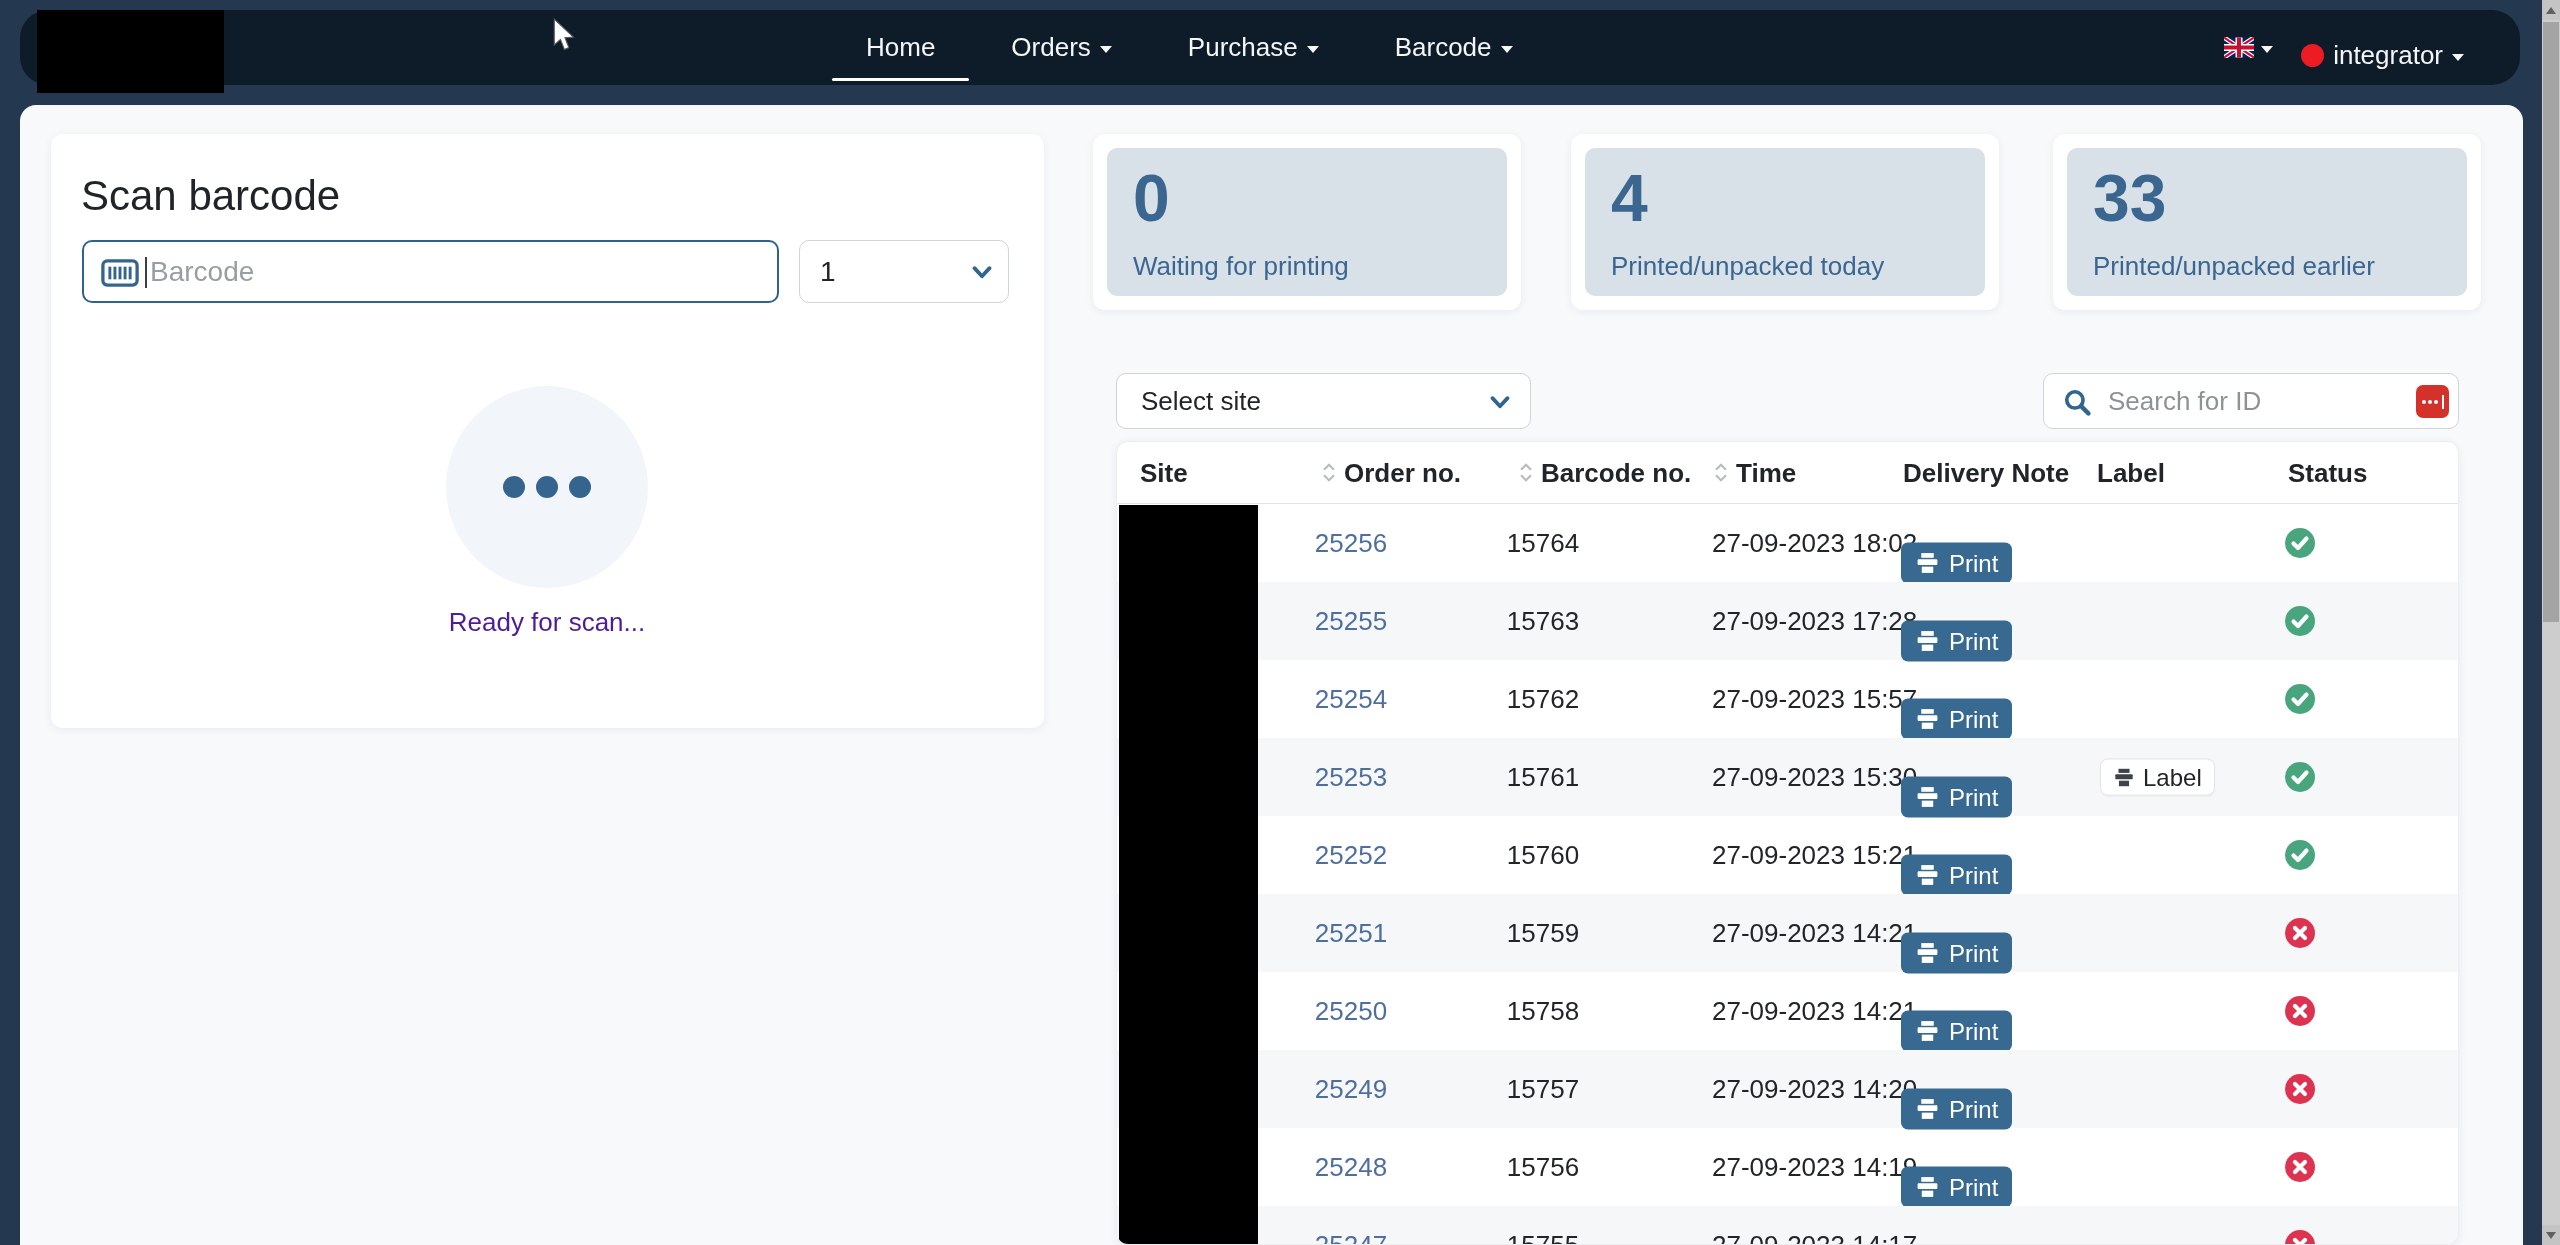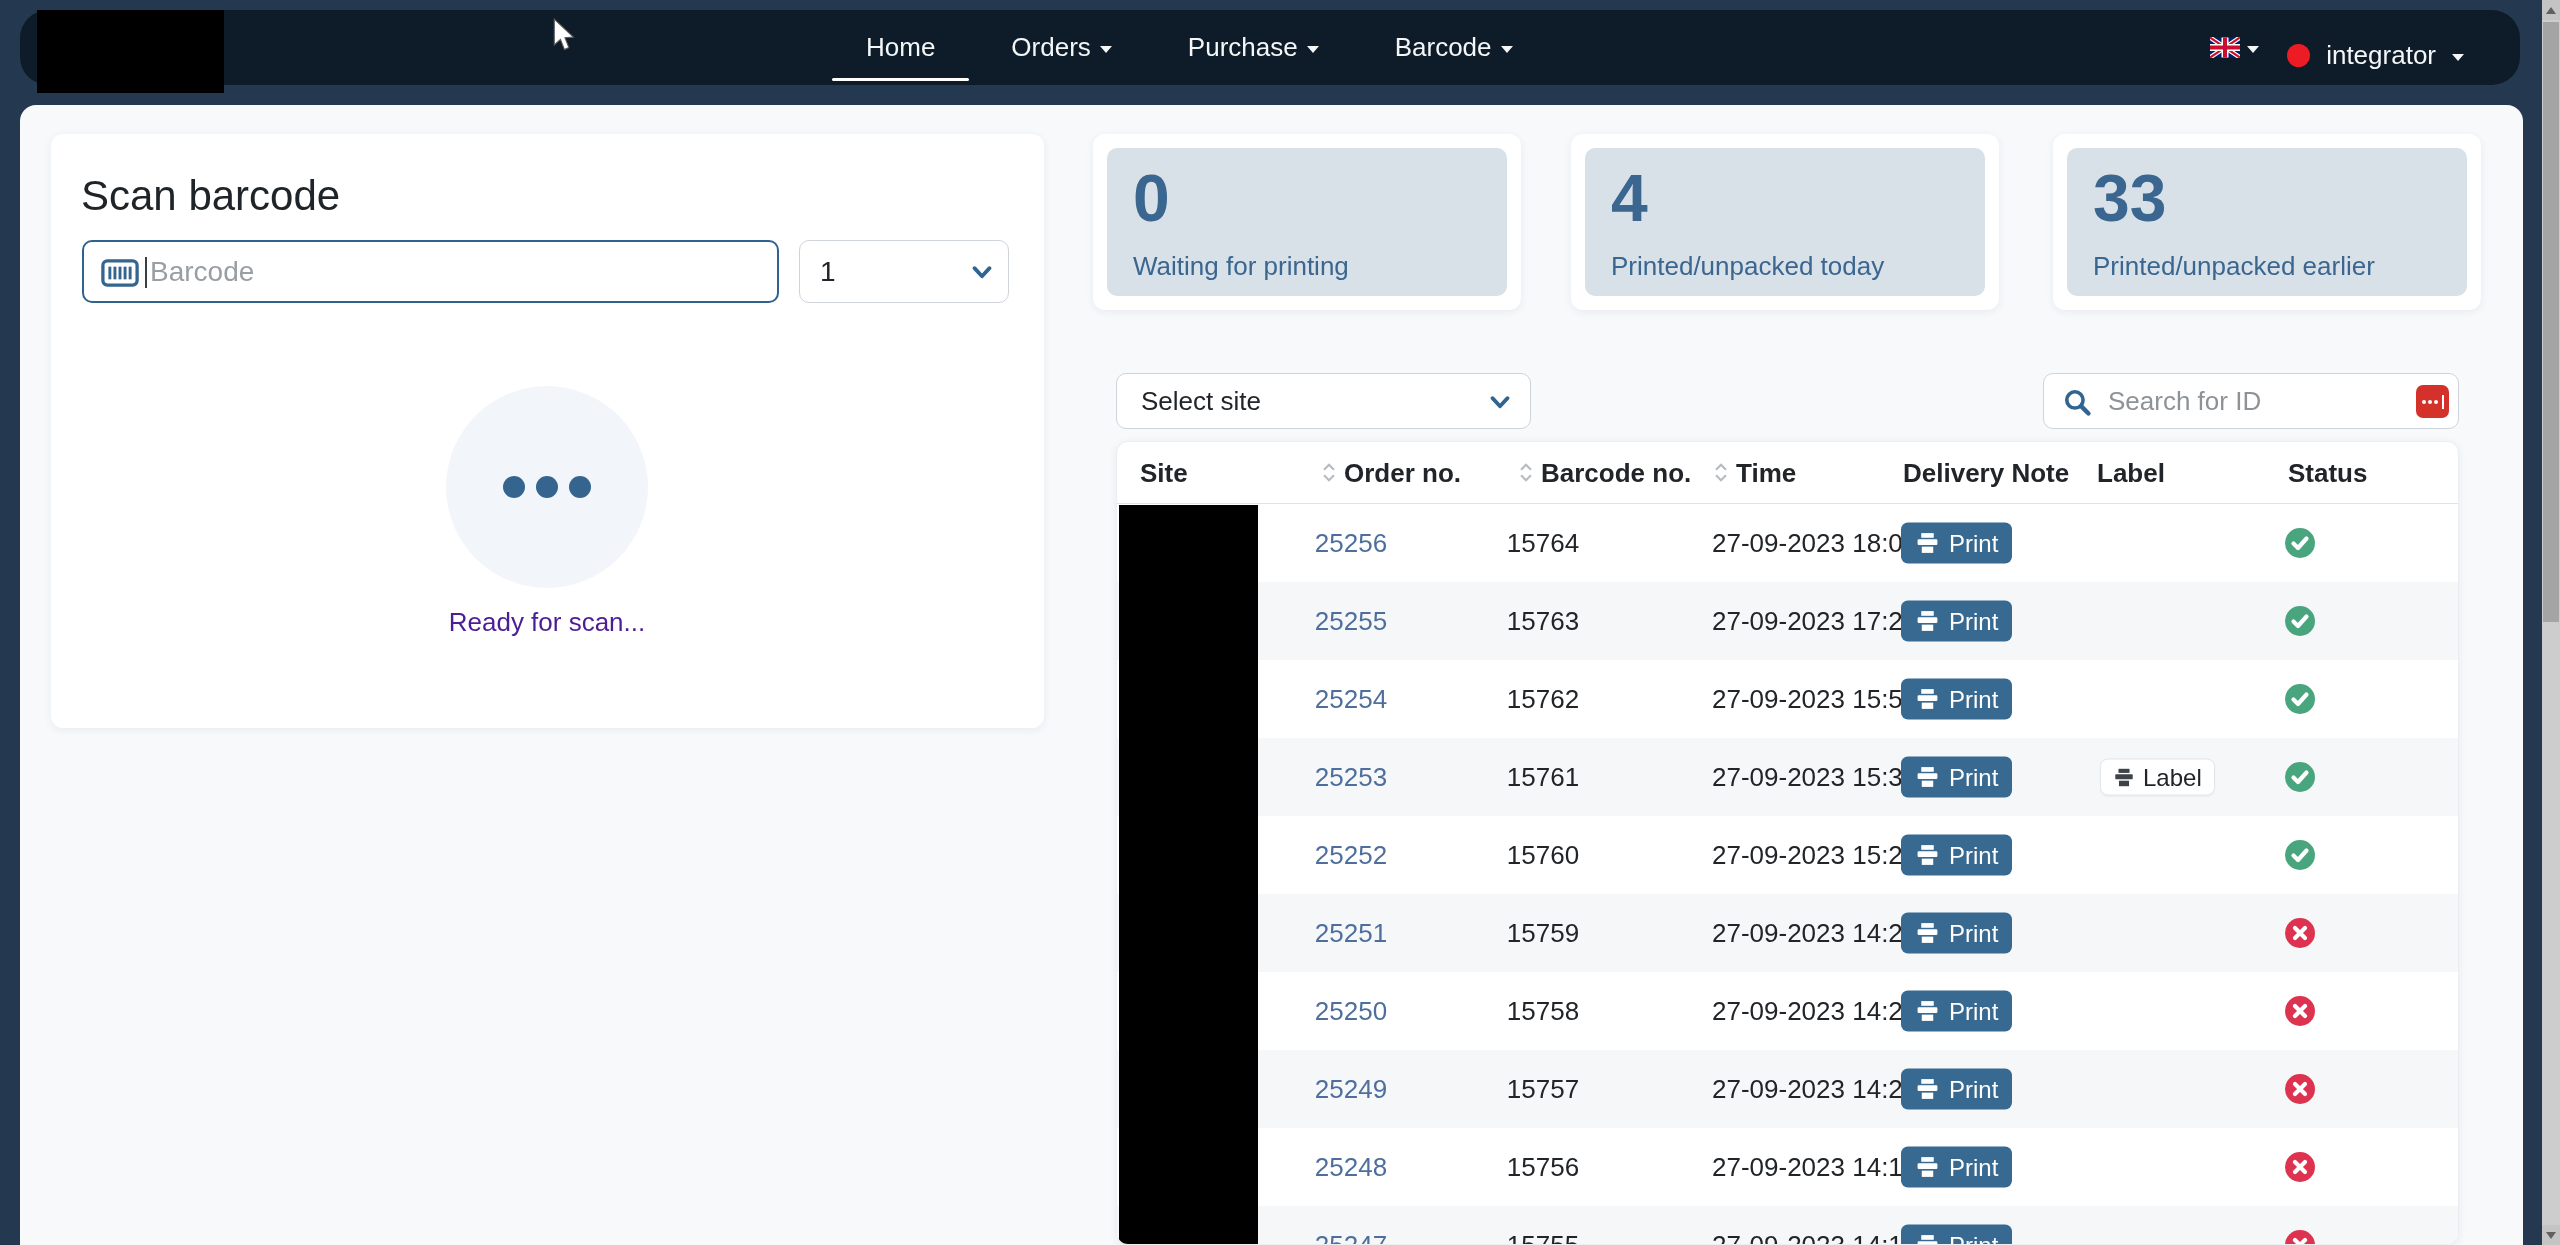--- a/index.html
+++ b/index.html
@@ -34,21 +34,21 @@
   .caret {
     width:0; height:0; border-left:6px solid transparent;
     border-right:6px solid transparent; border-top:7px solid #f4f6f8;
     margin-top:3px;
   }
   .nav-right {
     position:absolute; right:56px; top:0; height:75px;
     display:flex; align-items:center;
   }
   .flag-wrap { display:flex; align-items:center; gap:7px; cursor:pointer; }
-  .user-wrap { display:flex; align-items:center; gap:16px; margin-left:28px; cursor:pointer;margin-top:16px; }
+  .user-wrap { display:flex; align-items:center; gap:9px; margin-left:28px; cursor:pointer;margin-top:16px; }
   .user-dot { width:23px; height:23px; border-radius:50%; background:#ed1c24; }
   .user-name { color:#f4f6f8; font-size:26px; }
   
   .cursor { position:absolute; left:552px; top:18px; z-index:50; }
   
   .main {
     position:absolute; left:20px; top:105px; width:2503px; height:1140px;
     background:#f7f9fb; border-radius:16px 16px 0 0;
   }
   .card {
@@ -130,21 +130,21 @@
   }
   .trow { position:relative; height:78px; }
   .trow:nth-child(even) { background:#f5f7f9; }
   .cell { position:absolute; top:50%; transform:translateY(-50%); font-size:26px; white-space:nowrap; }
   .cell-order { left:179px; width:110px; text-align:center; color:#4e6f9d; text-decoration:none; cursor:pointer; }
   .cell-barcode { left:371px; width:110px; text-align:center; color:#212529; }
   .cell-time { left:595px; color:#212529; }
   .btn-print {
     left:784px; display:flex; align-items:center; gap:9px;
     background:#386990; color:#fff; border:none; border-radius:7px;
-    height:41px; padding:0 14px; font-size:24px; font-family:"Liberation Sans",sans-serif; cursor:pointer;
+    height:41px; padding:0 14px; font-size:24px; font-family:"Liberation Sans",sans-serif; cursor:pointer;margin-top:20px;
   }
   .btn-label {
     left:983px; display:flex; align-items:center; gap:8px;
     background:#fff; color:#212529; border:1.5px solid #e3e6e9; border-radius:8px;
     height:37px; padding:0 12px; font-size:24px; font-family:"Liberation Sans",sans-serif; cursor:pointer;
     box-shadow:0 1px 2px rgba(0,0,0,.04);
   }
   .status-cell { left:1168px; width:30px; height:30px; }
   .site-redact { position:absolute; left:2px; top:63px; width:139px; height:741px; background:#000; z-index:4; }
   

